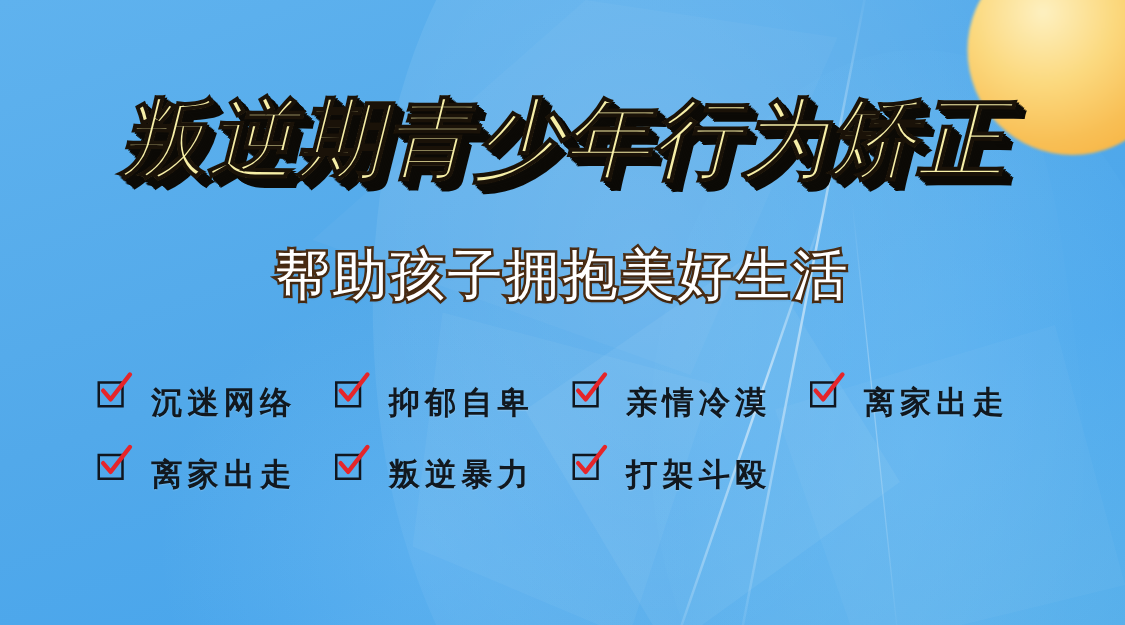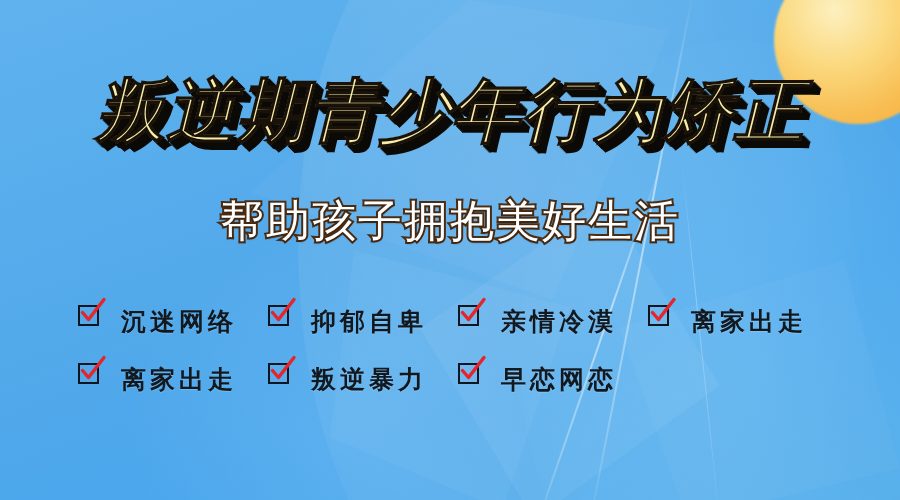--- a/index.html
+++ b/index.html
@@ -253,18 +253,18 @@
             </svg>
           </span>
           <span class="check-label">叛逆暴力</span>
         </div>
         <div class="check-item">
           <span class="check-box">
             <svg viewBox="0 0 28 28" xmlns="http://www.w3.org/2000/svg" aria-hidden="true">
               <path d="M3.5 15.5 L9.5 22.5 L25 2.5" fill="none" stroke="#e5252a" stroke-width="3.4" stroke-linecap="round" stroke-linejoin="round"></path>
             </svg>
           </span>
-          <span class="check-label">早恋网恋</span>
+          <span class="check-label">打架斗殴</span>
         </div>
       </div>
 
   </div>
 </div>
 
 </body></html>

